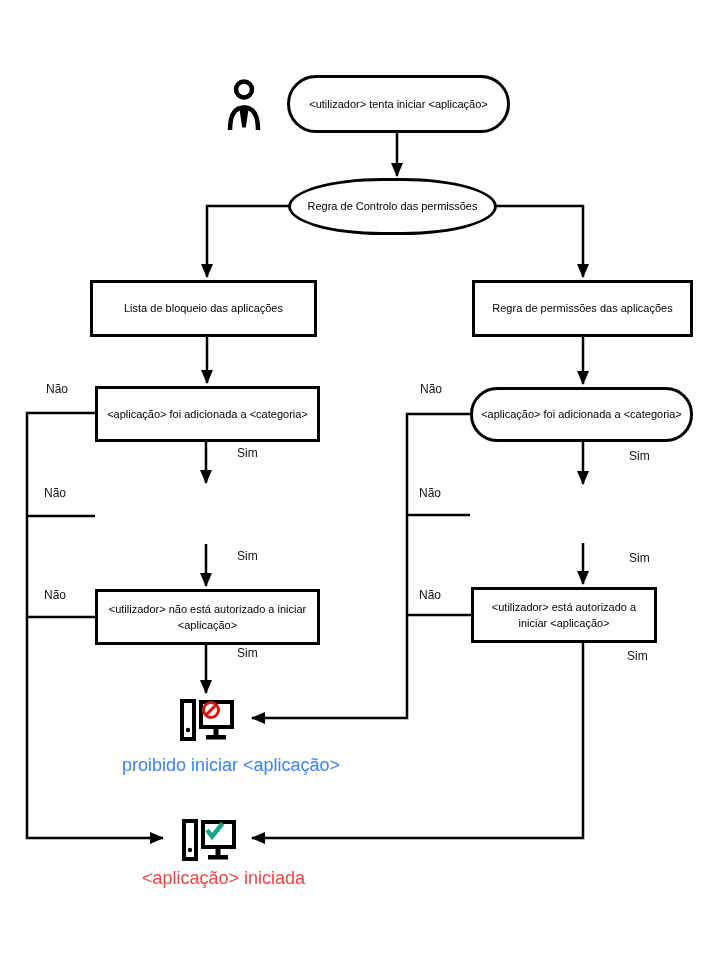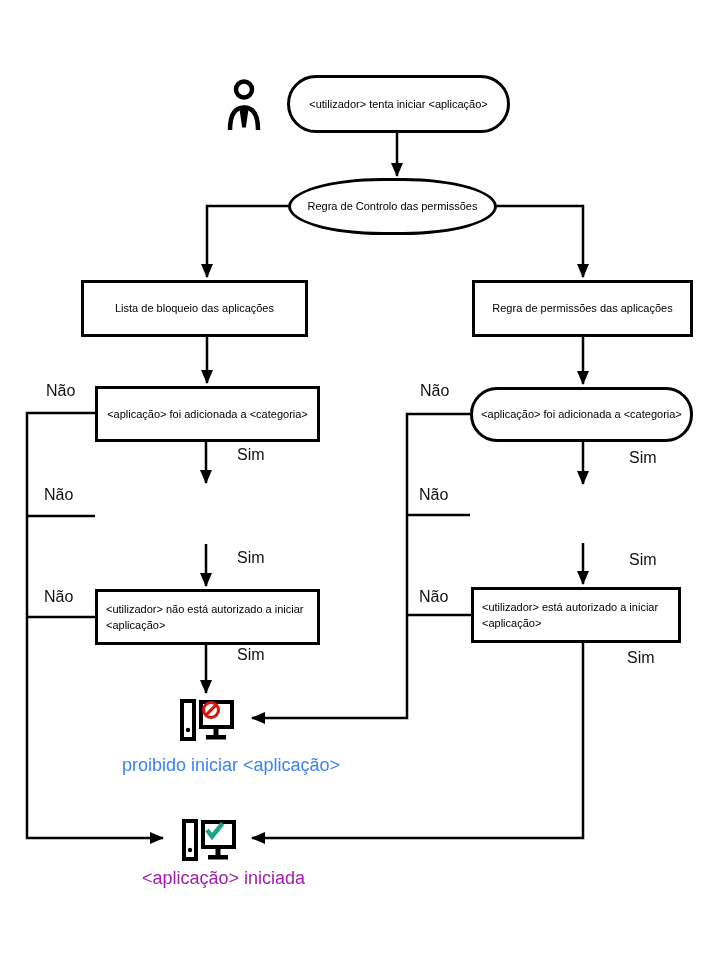--- a/index.html
+++ b/index.html
@@ -3,33 +3,33 @@
 <meta charset="utf-8">
 <style>
   html,body{margin:0;padding:0;background:#ffffff;}
   .canvas{
     position:relative;width:720px;height:960px;background:#ffffff;overflow:hidden;
     font-family:"Liberation Sans", sans-serif;color:#000;
   }
   .layer{position:absolute;left:0;top:0;width:720px;height:960px;}
   .node{
     position:absolute;box-sizing:border-box;background:#fff;border:3px solid #000;
-    display:flex;align-items:center;justify-content:center;text-align:left;
+    display:flex;align-items:center;justify-content:center;text-align:center;
     font-size:11px;line-height:1.5;padding:4px 8px;z-index:2;
   }
   .pill{border-radius:29px;}
   .ellipse{border-radius:45% / 50%;}
   .lbl{
-    position:absolute;font-size:16px;color:#111;z-index:3;white-space:nowrap;
+    position:absolute;font-size:12px;color:#111;z-index:3;white-space:nowrap;
   }
   .outcome{
     position:absolute;font-size:18px;z-index:3;white-space:nowrap;
   }
   .outcome.blocked{color:#3b82f6;}
-  .outcome.started{color:#a21caf;}
+  .outcome.started{color:#ef4444;}
   .icon{position:absolute;z-index:2;}
   svg{display:block;}
 </style>
 </head>
 <body>
 
 <div class="canvas">
 
   <svg class="layer" width="720" height="960" viewBox="0 0 720 960">
     <defs>
@@ -67,21 +67,21 @@
   </div>
 
   <div class="node pill" style="left:287px;top:75px;width:223px;height:58px;">
     <span>&lt;utilizador&gt; tenta iniciar &lt;aplicação&gt;</span>
   </div>
 
   <div class="node ellipse" style="left:288px;top:178px;width:209px;height:57px;">
     <span>Regra de Controlo das permissões</span>
   </div>
 
-  <div class="node" style="left:81px;top:280px;width:227px;height:57px;">
+  <div class="node" style="left:90px;top:280px;width:227px;height:57px;">
     <span>Lista de bloqueio das aplicações</span>
   </div>
 
   <div class="node" style="left:472px;top:280px;width:221px;height:57px;">
     <span>Regra de permissões das aplicações</span>
   </div>
 
   <div class="node" style="left:95px;top:386px;width:225px;height:56px;">
     <span>&lt;aplicação&gt; foi adicionada a &lt;categoria&gt;</span>
   </div>
@@ -89,21 +89,21 @@
 
   <div class="node" style="left:95px;top:589px;width:225px;height:56px;">
     <span>&lt;utilizador&gt; não está autorizado a iniciar &lt;aplicação&gt;</span>
   </div>
 
   <div class="node pill" style="left:470px;top:387px;width:223px;height:55px;border-radius:27px;">
     <span>&lt;aplicação&gt; foi adicionada a &lt;categoria&gt;</span>
   </div>
 
 
-  <div class="node" style="left:471px;top:587px;width:210px;height:56px;">
+  <div class="node" style="left:471px;top:587px;width:186px;height:56px;">
     <span>&lt;utilizador&gt; está autorizado a iniciar &lt;aplicação&gt;</span>
   </div>
 
   <span class="lbl" style="left:46px;top:382px;">Não</span>
   <span class="lbl" style="left:44px;top:486px;">Não</span>
   <span class="lbl" style="left:44px;top:588px;">Não</span>
   <span class="lbl" style="left:237px;top:446px;">Sim</span>
   <span class="lbl" style="left:237px;top:549px;">Sim</span>
   <span class="lbl" style="left:237px;top:646px;">Sim</span>
   <span class="lbl" style="left:420px;top:382px;">Não</span>

